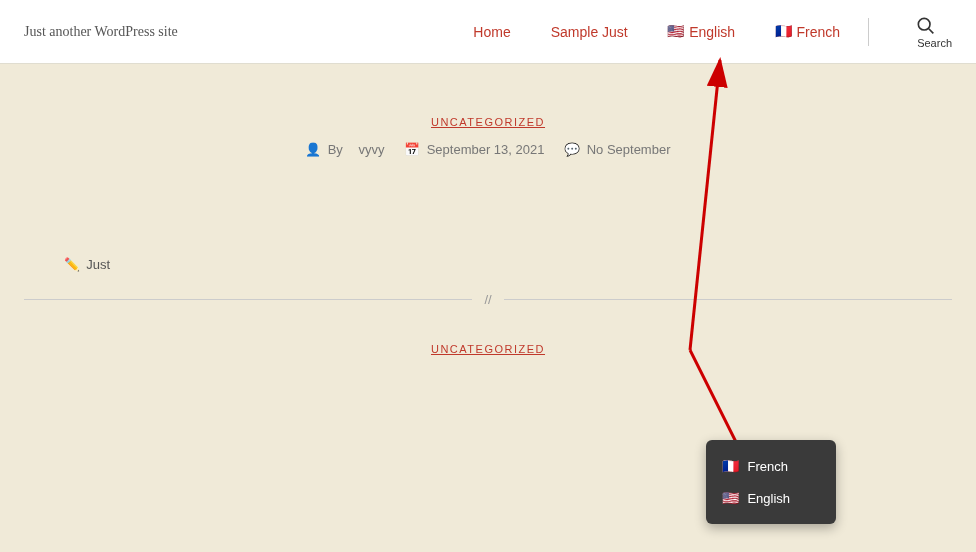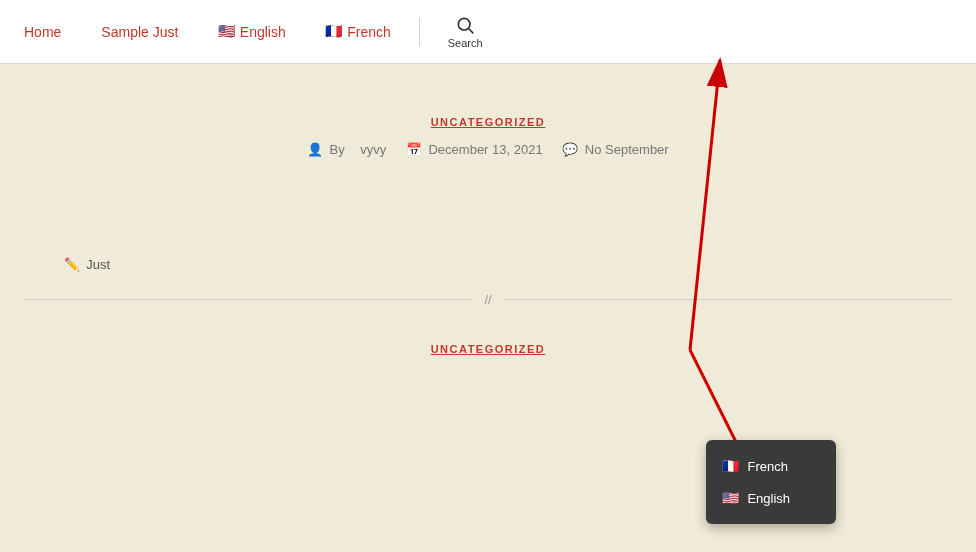--- a/index.html
+++ b/index.html
@@ -68,36 +68,37 @@
       gap: 2px;
     }
     .search-icon-svg {
       width: 20px;
       height: 20px;
     }
     .search-label {
       font-size: 11px;
       color: #333;
       font-family: Arial, sans-serif;
+      margin-left: 20px;
     }
 
     
     .main-content {
       background: #f0ead8;
       padding: 32px 24px 0;
     }
 
     
     .post-section {
       text-align: center;
       padding: 20px 0;
     }
     .post-category {
       font-size: 11px;
-      font-weight: bold;
+      font-weight: normal;
       letter-spacing: 1.5px;
       color: #c0392b;
       text-decoration: underline;
       text-transform: uppercase;
       font-family: Arial, sans-serif;
     }
     .post-meta {
       display: flex;
       align-items: center;
       justify-content: center;
@@ -181,20 +182,21 @@
       cursor: pointer;
     }
     .lang-popup-item .flag {
       font-size: 14px;
     }
   </style>
 </head>
 <body>
 
 <header class="header">
+  <div class="site-title">Just another WordPress site</div>
   <div class="header-right">
     <ul class="nav-links">
       <li>
         <a href="#">Home</a>
       </li>
       <li>
         <a href="#">Sample Just</a>
       </li>
       <li class="nav-lang">
         <span class="flag-us">🇺🇸</span>
@@ -220,21 +222,21 @@
 
   <section class="post-section">
     <div class="post-category">UNCATEGORIZED</div>
     <div class="post-meta">
       <div class="post-meta-item">
         <span class="meta-icon">👤</span>
         <span>By</span>&nbsp;<span>vyvy</span>
       </div>
       <div class="post-meta-item">
         <span class="meta-icon">📅</span>
-        <span>December 13, 2021</span>
+        <span>September 13, 2021</span>
       </div>
       <div class="post-meta-item">
         <span class="meta-icon">💬</span>
         <span>No September</span>
       </div>
     </div>
   </section>
 
   <div class="edit-link">
     <span style="font-size:13px;">✏️</span>

